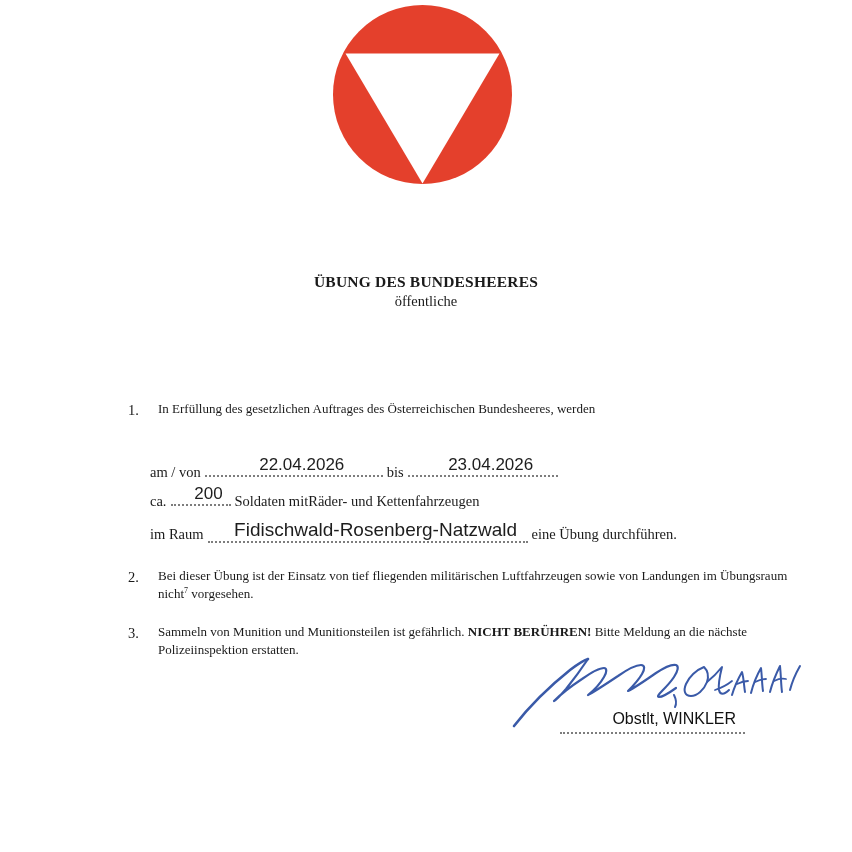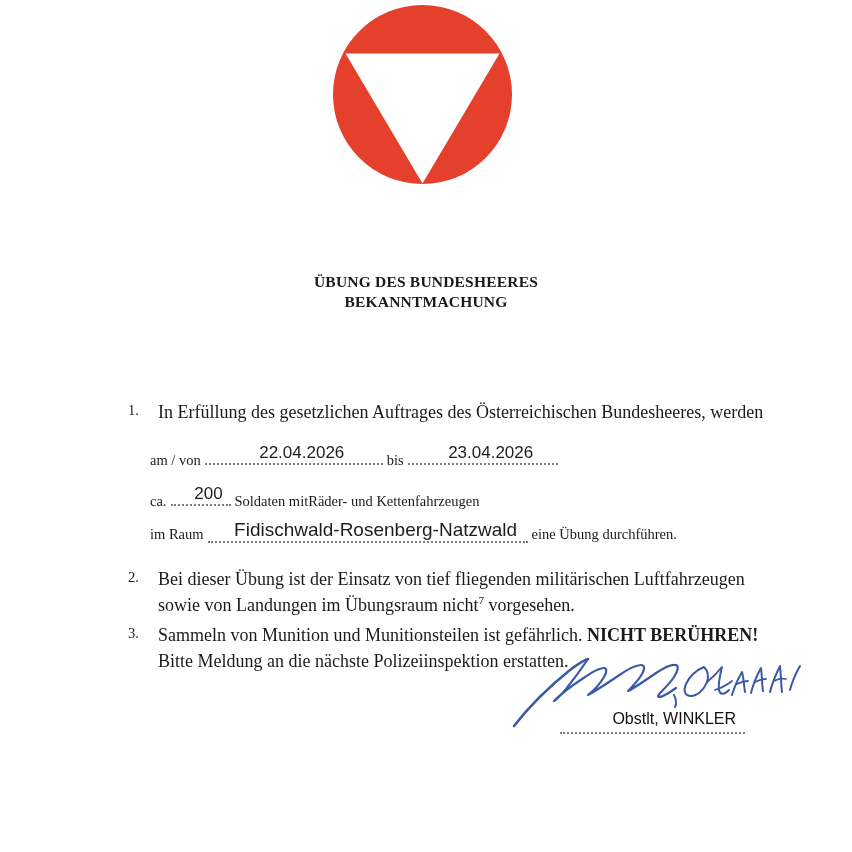--- a/index.html
+++ b/index.html
@@ -62,21 +62,21 @@
     display: flex;
     align-items: flex-start;
   }
   .item .num {
     width: 30px;
     flex: 0 0 30px;
     font-size: 14.5px;
     line-height: 1.42;
   }
   .item .body {
-    font-size: 18px;
+    font-size: 13px;
     line-height: 1.42;
   }
 
   #item1 { left: 128px; top: 400px; width: 640px; }
   #item2 { left: 128px; top: 567px; width: 660px; }
   #item3 { left: 128px; top: 623px; width: 660px; }
 
   
   .fillrow {
     position: absolute;
@@ -106,21 +106,21 @@
     right: 0;
     bottom: 2px;
     text-align: center;
     font-family: "Liberation Sans", "DejaVu Sans", sans-serif;
     font-size: 17px;
     line-height: 1;
     color: #1d1d1d;
     white-space: nowrap;
   }
   .blank.w-date   { width: 178px; }
-  .blank.w-date2  { width: 150px; }
+  .blank.w-date2  { width: 150px; margin-top: 12px; }
   .blank.w-count  { width: 60px;  }
   .blank.w-veh    { width: 215px; }
   .blank.w-area   { width: 320px; }
   .blank.w-area .val { font-size: 19px; }
 
   
   .signature-block {
     position: absolute;
     left: 508px;
     top: 648px;
@@ -163,21 +163,21 @@
 
   <div class="emblem">
     <svg viewBox="0 0 179 179" xmlns="http://www.w3.org/2000/svg" aria-hidden="true">
       <circle cx="89.5" cy="89.5" r="89.5" fill="#e4402c"></circle>
       <polygon points="12.5,48.5 166.5,48.5 89.5,178.5" fill="#ffffff"></polygon>
     </svg>
   </div>
 
   <div class="heading">
     <div class="line1">ÜBUNG DES BUNDESHEERES</div>
-    <div class="line3">BEKANNTMACHUNG</div>
+    <div class="line2">öffentliche</div>
   </div>
 
   <div class="item" id="item1">
     <div class="num">1.</div>
     <div class="body">In Erfüllung des gesetzlichen Auftrages des Österreichischen Bundesheeres,  werden</div>
   </div>
 
   <div class="fillrow" id="row-dates">
     <span class="lbl">am / von</span>
     <span class="blank w-date">

